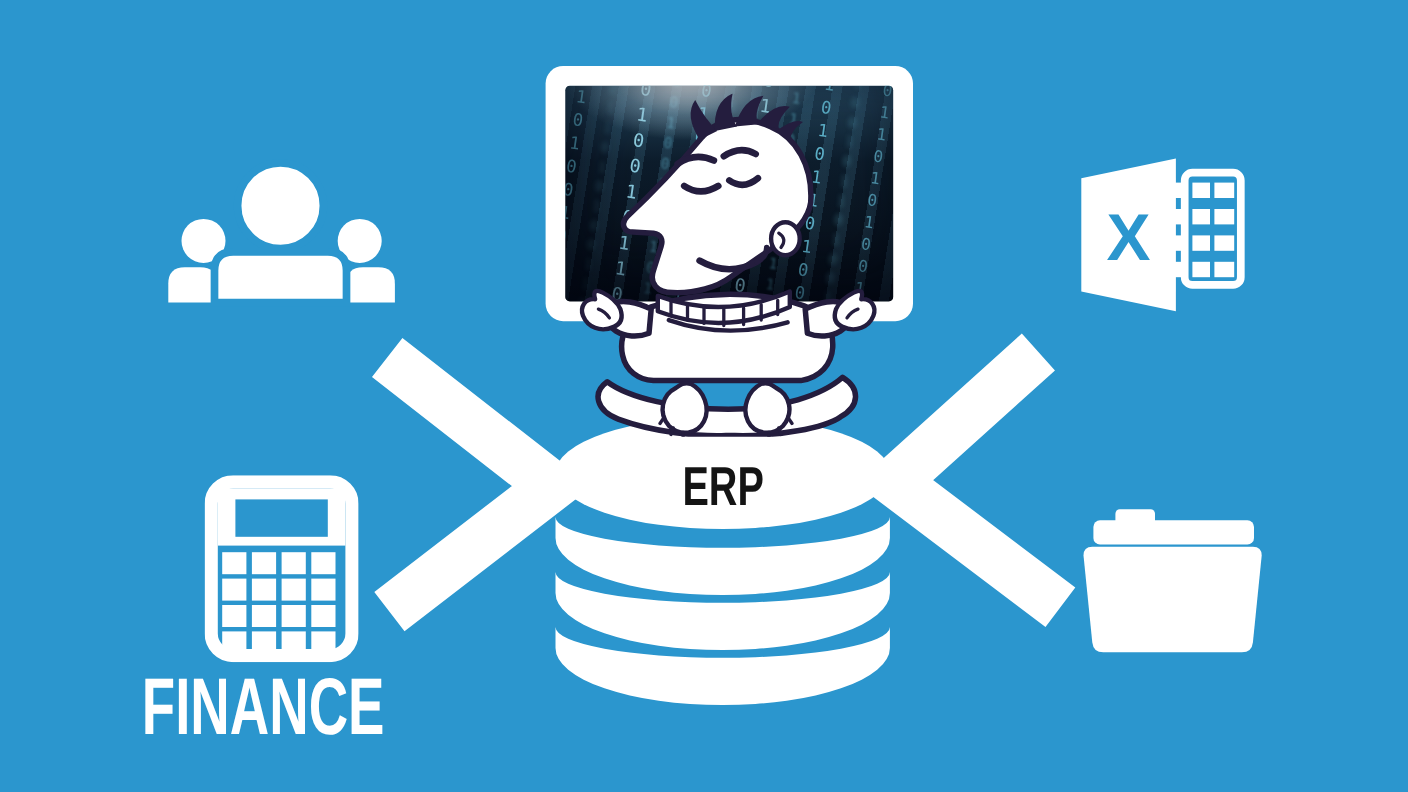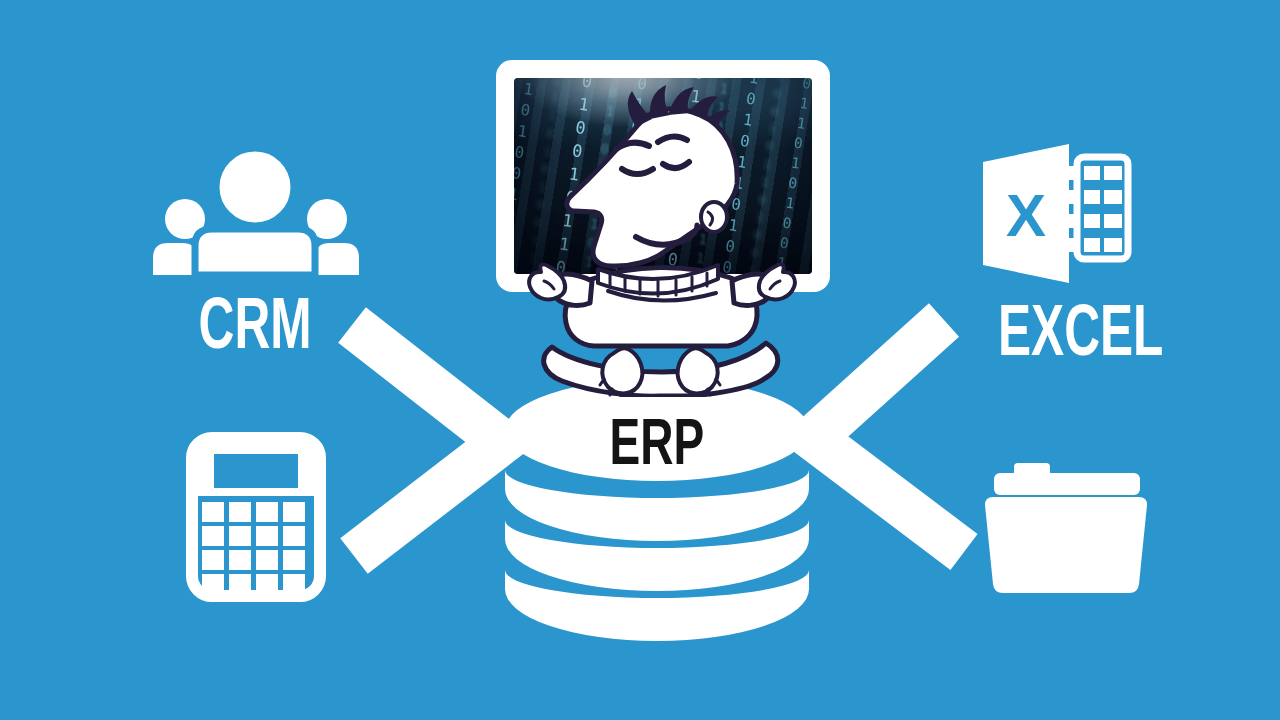--- a/index.html
+++ b/index.html
@@ -9,21 +9,21 @@
     font-family:"Liberation Sans",sans-serif;
   }
   .abs{position:absolute;}
   
   .label{
     position:absolute;width:320px;height:80px;line-height:80px;
     text-align:center;color:#ffffff;font-weight:700;font-size:73px;
     white-space:nowrap;
   }
   .label .tx{display:inline-block;transform:scaleX(.68);transform-origin:50% 50%;}
-  .label.dark{color:#141414;font-size:64px;}
+  .label.dark{color:#141414;font-size:50px;}
   .label.dark .tx{transform:scaleX(.72);}
   
   .monitor{
     position:absolute;left:496px;top:60px;width:334px;height:232px;
     background:#ffffff;border-radius:16px;
   }
   .screen{
     position:absolute;left:18px;top:18px;width:298px;height:196px;
     border-radius:4px;overflow:hidden;
     background:linear-gradient(180deg,#24455c 0%,#0d1d2c 35%,#050b14 100%);
@@ -69,46 +69,40 @@
   </svg>
 
   <svg class="abs" style="left:150px;top:145px;" width="212" height="135" viewBox="0 0 212 135">
     <circle cx="35" cy="74" r="20" fill="#fff"></circle>
     <circle cx="177" cy="74" r="20" fill="#fff"></circle>
     <path d="M3,130 L3,113 Q3,98 18,98 L32,98 Q47,98 47,113 L47,130 Z" fill="#fff"></path>
     <path d="M165,130 L165,113 Q165,98 180,98 L194,98 Q209,98 209,113 L209,130 Z" fill="#fff"></path>
     <circle cx="105" cy="42" r="39" fill="#fff" stroke="#2b96ce" stroke-width="7"></circle>
     <path d="M45,130 L45,101 Q45,84 62,84 L148,84 Q165,84 165,101 L165,130 Z" fill="#fff" stroke="#2b96ce" stroke-width="7"></path>
   </svg>
-  <div class="label" style="left:95px;top:283px;">
-    <span class="tx">CRM</span>
-  </div>
 
   <svg class="abs" style="left:982px;top:142px;" width="150" height="145" viewBox="0 0 150 145">
     <polygon points="1,20 87,2 87,141 1,123" fill="#fff"></polygon>
     <text x="44" y="94" text-anchor="middle" font-family="Liberation Sans, sans-serif" font-size="60" font-weight="bold" fill="#2b96ce">X</text>
     <rect x="95" y="15" width="51" height="102" rx="7" fill="none" stroke="#fff" stroke-width="7"></rect>
     <g fill="#fff">
       <rect x="84" y="24" width="12" height="14"></rect>
         <rect x="102" y="24" width="16" height="14"></rect>
         <rect x="122" y="24" width="18" height="14"></rect>
       <rect x="84" y="48" width="12" height="14"></rect>
         <rect x="102" y="48" width="16" height="14"></rect>
         <rect x="122" y="48" width="18" height="14"></rect>
       <rect x="84" y="72" width="12" height="14"></rect>
         <rect x="102" y="72" width="16" height="14"></rect>
         <rect x="122" y="72" width="18" height="14"></rect>
       <rect x="84" y="96" width="12" height="14"></rect>
         <rect x="102" y="96" width="16" height="14"></rect>
         <rect x="122" y="96" width="18" height="14"></rect>
     </g>
   </svg>
-  <div class="label" style="left:921px;top:290px;">
-    <span class="tx">EXCEL</span>
-  </div>
 
   <svg class="abs" style="left:186px;top:432px;" width="140" height="170" viewBox="0 0 140 170">
     <rect x="6" y="6" width="128" height="158" rx="20" fill="none" stroke="#fff" stroke-width="12"></rect>
     <rect x="12" y="12" width="116" height="52" fill="#fff"></rect>
     <rect x="28" y="22" width="84" height="34" fill="#2b96ce"></rect>
     <g fill="#fff">
       <rect x="16" y="70" width="22" height="20"></rect>
         <rect x="43" y="70" width="22" height="20"></rect>
         <rect x="70" y="70" width="22" height="20"></rect>
         <rect x="97" y="70" width="22" height="20"></rect>
@@ -119,20 +113,23 @@
       <rect x="16" y="118" width="22" height="20"></rect>
         <rect x="43" y="118" width="22" height="20"></rect>
         <rect x="70" y="118" width="22" height="20"></rect>
         <rect x="97" y="118" width="22" height="20"></rect>
       <rect x="16" y="142" width="22" height="20"></rect>
         <rect x="43" y="142" width="22" height="20"></rect>
         <rect x="70" y="142" width="22" height="20"></rect>
         <rect x="97" y="142" width="22" height="20"></rect>
     </g>
   </svg>
+  <div class="label" style="left:77px;top:603px;">
+    <span class="tx">FINANCE</span>
+  </div>
 
   <svg class="abs" style="left:984px;top:460px;" width="165" height="135" viewBox="0 0 165 135">
     <rect x="30" y="3" width="36" height="20" rx="4" fill="#fff"></rect>
     <rect x="10" y="13" width="146" height="22" rx="6" fill="#fff"></rect>
     <path d="M9,37 L155,37 Q163,37 163,45 L155,124 Q154,133 145,133 L19,133 Q10,133 9,124 L1,45 Q1,37 9,37 Z" fill="#fff"></path>
   </svg>
 
   <svg class="abs" style="left:495px;top:370px;" width="325" height="300" viewBox="0 0 325 300">
     <ellipse cx="162" cy="60" rx="152" ry="51" fill="#fff"></ellipse>
     <path d="M10,100 A152,28 0 0 0 314,100 L314,119 A152,52 0 0 1 10,119 Z" fill="#fff"></path>

